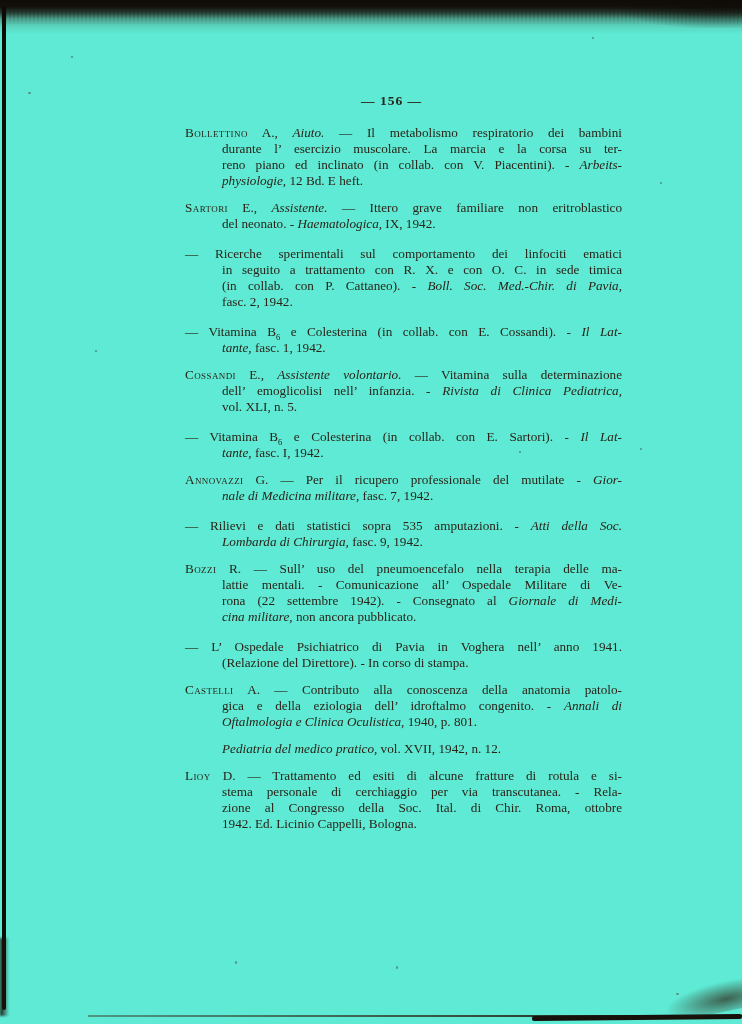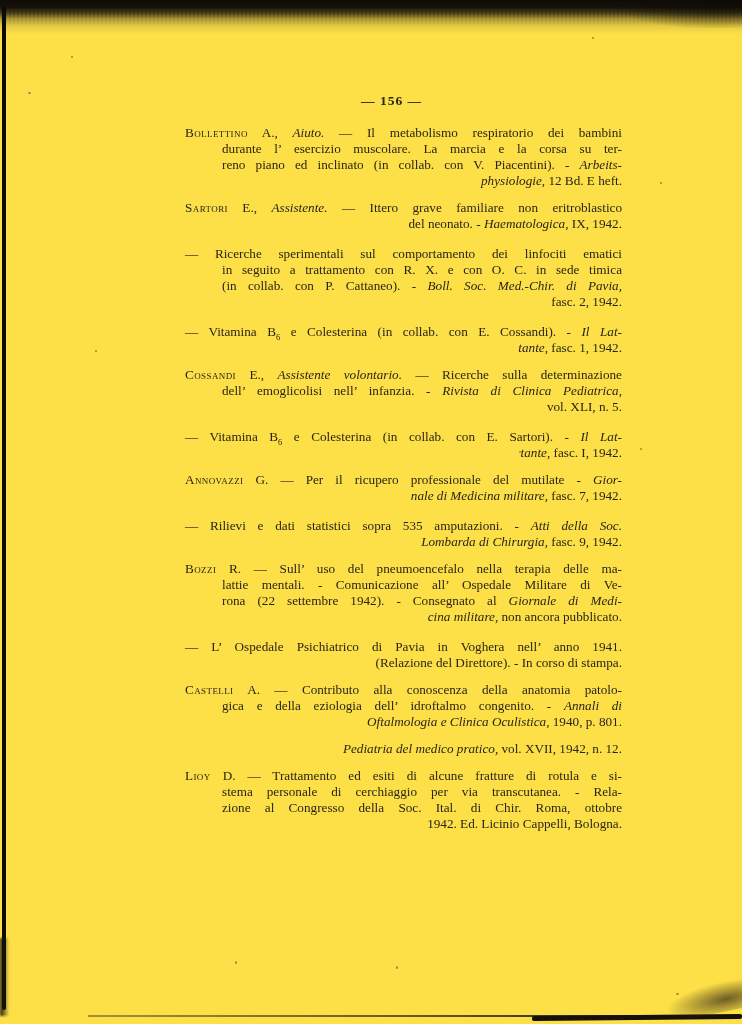--- a/index.html
+++ b/index.html
@@ -1,18 +1,18 @@
 <!DOCTYPE html>
 <html><head>
 <meta charset="utf-8">
 <style>
   html,body { margin:0; padding:0; background:#e8e6e0; }
   .page {
     position:relative; width:742px; height:1024px;
-    background:#fde047;
+    background:#5eead4;
     overflow:hidden;
     font-family:"Liberation Serif", serif;
     color:#2a2419;
   }
   
   .art-top {
     position:absolute; top:0; left:0; right:0; height:34px; z-index:1;
     background:linear-gradient(180deg,#0f0c08 0%,#14100a 20%,rgba(25,20,12,.78) 38%,
                rgba(45,38,25,.38) 55%,rgba(70,60,40,.14) 75%,rgba(0,0,0,0) 100%);
   }
@@ -54,21 +54,21 @@
   
   .textblock { position:absolute; left:185px; top:92px; width:437px; z-index:2; }
   .pagenum {
     text-align:center; padding-right:24px;
     font-weight:bold; font-size:13.5px; line-height:17px;
     letter-spacing:1px; margin-bottom:16px;
   }
   .entry.author { margin-top:11px; }
   .entry.dash   { margin-top:14px; }
   .line { font-size:13.2px; line-height:16px; }
-  .line.cont { padding-left:37px;text-align:right; }
+  .line.cont { padding-left:37px; }
   .line.j { text-align:justify; text-align-last:justify; }
   .r-i  { font-style:italic; }
   .r-sc { font-variant:small-caps; letter-spacing:.4px; }
   sub.r-sub { font-size:8.5px; line-height:0; }
   .heading {
     margin:30px 0 16px 68px;
     font-variant:small-caps; font-size:15.5px; line-height:22px;
     letter-spacing:2.5px;
   }
 </style>
@@ -112,21 +112,21 @@
           <div class="line j"><span class="r-n">— Ricerche sperimentali sul comportamento dei linfociti ematici</span></div>
           <div class="line cont j"><span class="r-n">in seguito a trattamento con R. X. e con O. C. in sede timica</span></div>
           <div class="line cont j"><span class="r-n">(in collab. con P. Cattaneo). - </span><span class="r-i">Boll. Soc. Med.-Chir. di Pavia,</span></div>
           <div class="line cont"><span class="r-n">fasc. 2, 1942.</span></div>
         </div>
         <div class="entry dash">
           <div class="line j"><span class="r-n">— Vitamina B</span><sub class="r-sub">6</sub><span class="r-n"> e Colesterina (in collab. con E. Cossandi). - </span><span class="r-i">Il Lat-</span></div>
           <div class="line cont"><span class="r-i">tante,</span><span class="r-n"> fasc. 1, 1942.</span></div>
         </div>
         <div class="entry author">
-          <div class="line j"><span class="r-sc">Cossandi</span><span class="r-n"> E., </span><span class="r-i">Assistente volontario.</span><span class="r-n"> — Ricerche sulla determinazione</span></div>
+          <div class="line j"><span class="r-sc">Cossandi</span><span class="r-n"> E., </span><span class="r-i">Assistente volontario.</span><span class="r-n"> — Vitamina sulla determinazione</span></div>
           <div class="line cont j"><span class="r-n">dell’ emoglicolisi nell’ infanzia. - </span><span class="r-i">Rivista di Clinica Pediatrica,</span></div>
           <div class="line cont"><span class="r-n">vol. XLI, n. 5.</span></div>
         </div>
         <div class="entry dash">
           <div class="line j"><span class="r-n">— Vitamina B</span><sub class="r-sub">6</sub><span class="r-n"> e Colesterina (in collab. con E. Sartori). - </span><span class="r-i">Il Lat-</span></div>
           <div class="line cont"><span class="r-i">tante,</span><span class="r-n"> fasc. I, 1942.</span></div>
         </div>
         <div class="entry author">
           <div class="line j"><span class="r-sc">Annovazzi</span><span class="r-n"> G. — Per il ricupero professionale del mutilate - </span><span class="r-i">Gior-</span></div>
           <div class="line cont"><span class="r-i">nale di Medicina militare,</span><span class="r-n"> fasc. 7, 1942.</span></div>

